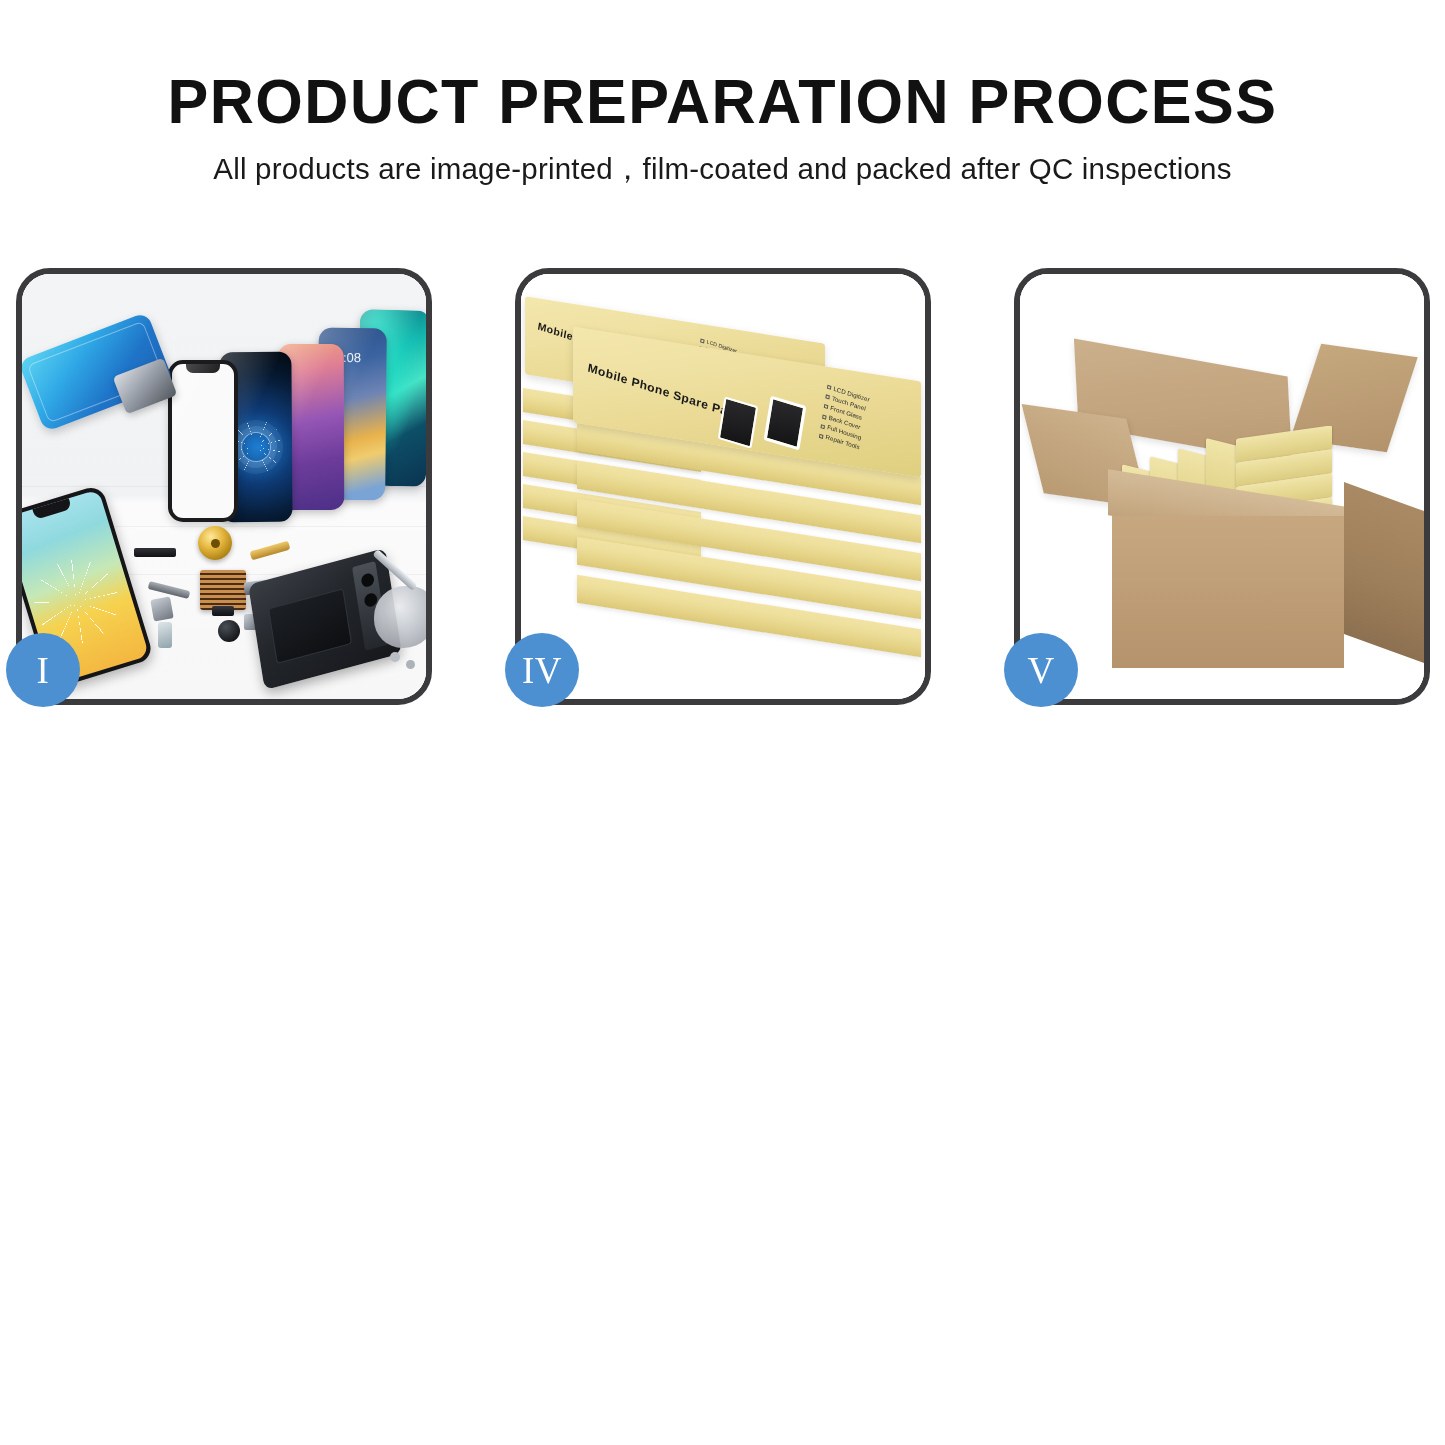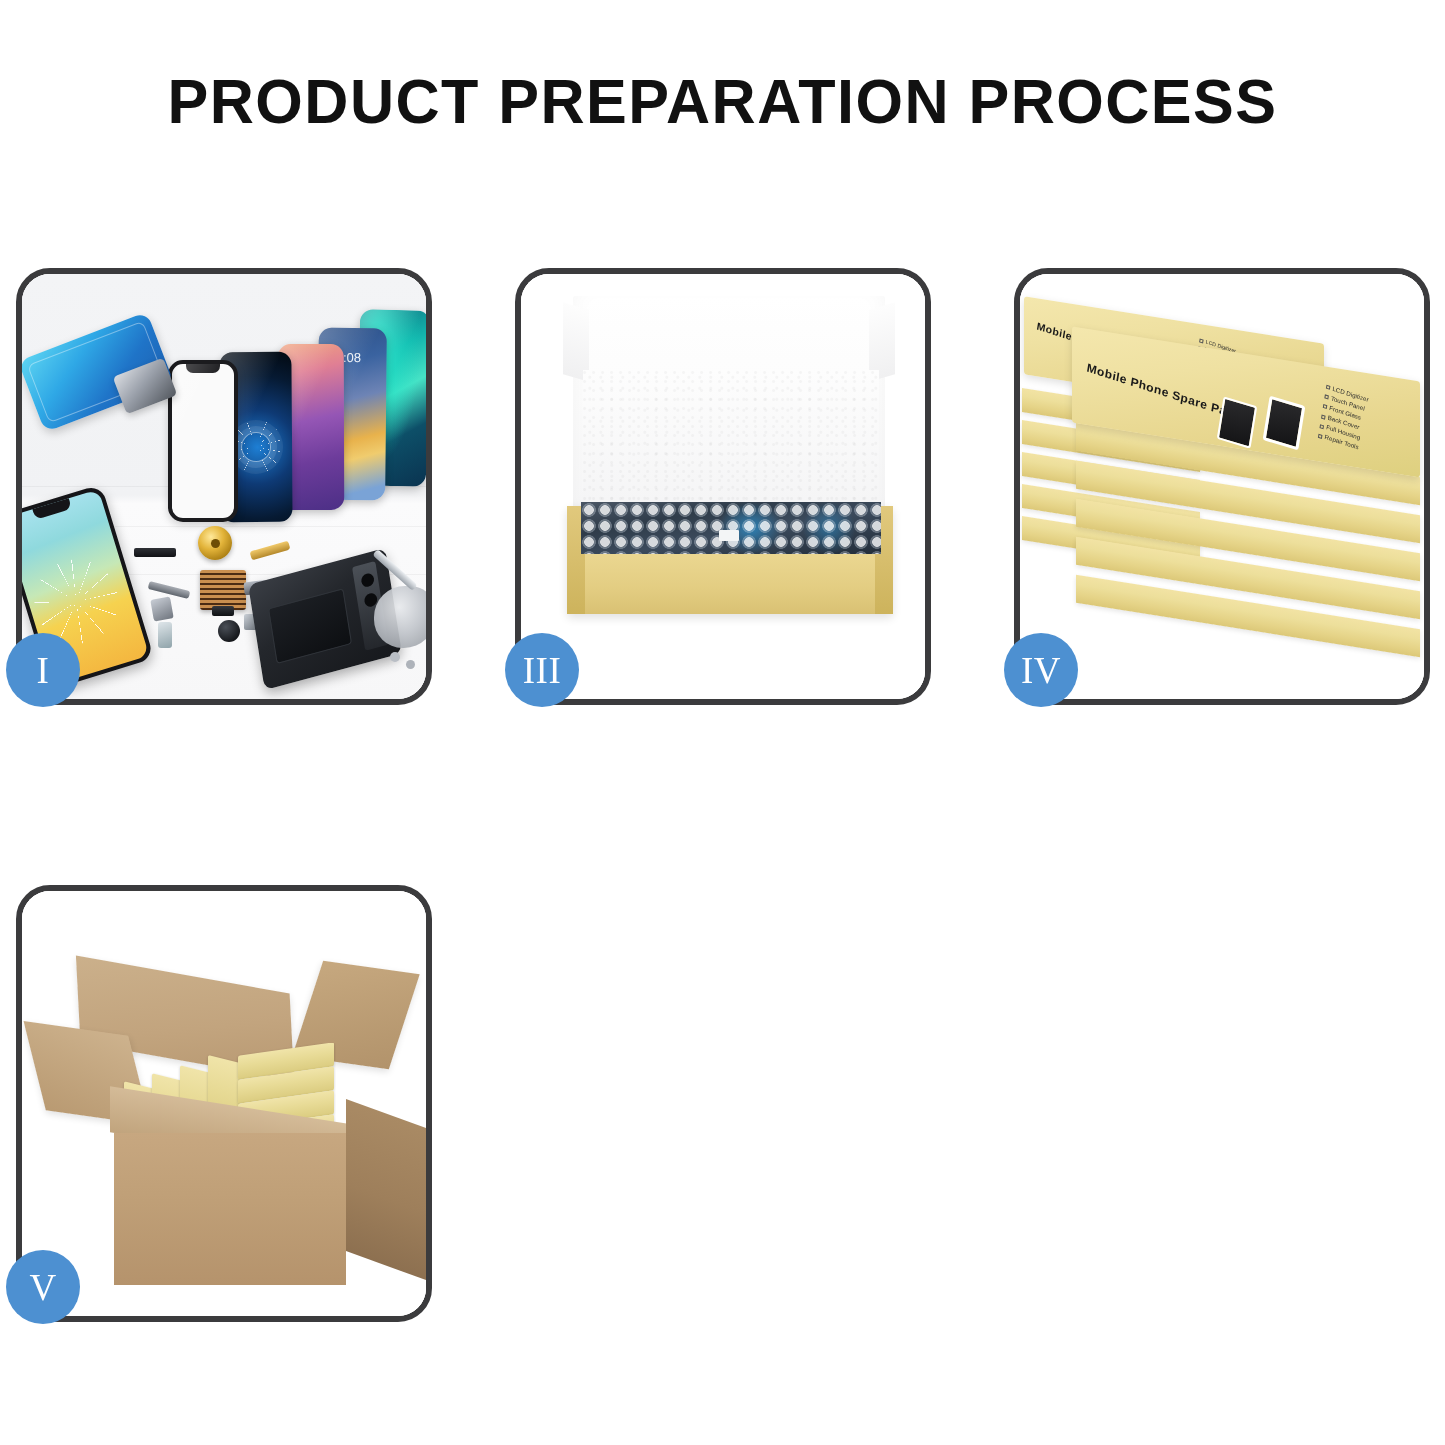--- a/index.html
+++ b/index.html
@@ -549,20 +549,21 @@
     z-index: -1;
   }
 </style>
 </head>
 <body>
 
 <div class="page">
 
   <div class="header">
     <div class="page-title">PRODUCT PREPARATION PROCESS</div>
+    <div class="page-subtitle">All products are image-printed，film-coated and packed after QC inspections</div>
   </div>
 
   <div class="grid">
 
     <div class="panel">
       <div class="panel-inner">
         <div class="p1-bg"></div>
         <div class="p1-shelf" style="top:212px"></div>
         <div class="p1-shelf" style="top:252px"></div>
         <div class="p1-shelf" style="top:300px"></div>
@@ -613,41 +614,20 @@
         <div class="tool"></div>
         <div class="screwA"></div>
         <div class="screwB"></div>
       </div>
       <div class="step-badge">
         <span>I</span>
       </div>
     </div>
 
 
-    <div class="panel">
-      <div class="panel-inner">
-        <div class="p3-bg"></div>
-        <div class="mailer-lid"></div>
-        <div class="foam"></div>
-        <div class="mailer-base">
-          <div class="innerwall"></div>
-          <div class="endL"></div>
-          <div class="endR"></div>
-        </div>
-        <div class="packed-row">
-          <div class="hl"></div>
-          <div class="hl2"></div>
-          <div class="packed-bub"></div>
-          <div class="tag"></div>
-        </div>
-      </div>
-      <div class="step-badge">
-        <span>III</span>
-      </div>
-    </div>
 
     <div class="panel">
       <div class="panel-inner">
         <div class="p4-bg"></div>
 
         <div class="gbox" style="left:2px; top:128px; width:178px; height:24px; transform:skewY(9deg);"></div>
         <div class="gbox" style="left:2px; top:160px; width:178px; height:24px; transform:skewY(9deg);"></div>
         <div class="gbox" style="left:2px; top:192px; width:178px; height:24px; transform:skewY(9deg);"></div>
         <div class="gbox" style="left:2px; top:224px; width:178px; height:24px; transform:skewY(9deg);"></div>
         <div class="gbox" style="left:2px; top:256px; width:178px; height:24px; transform:skewY(9deg);"></div>

